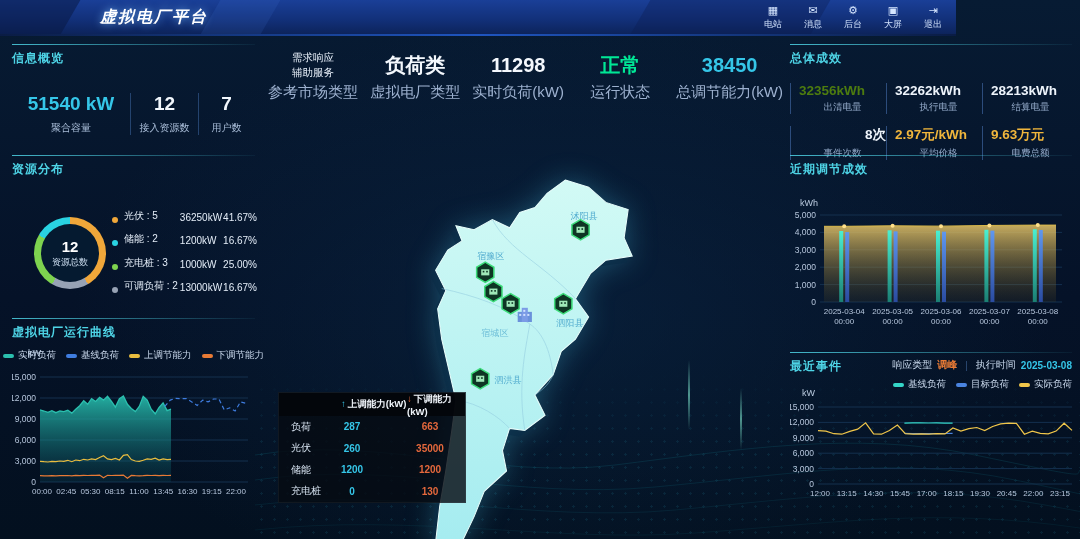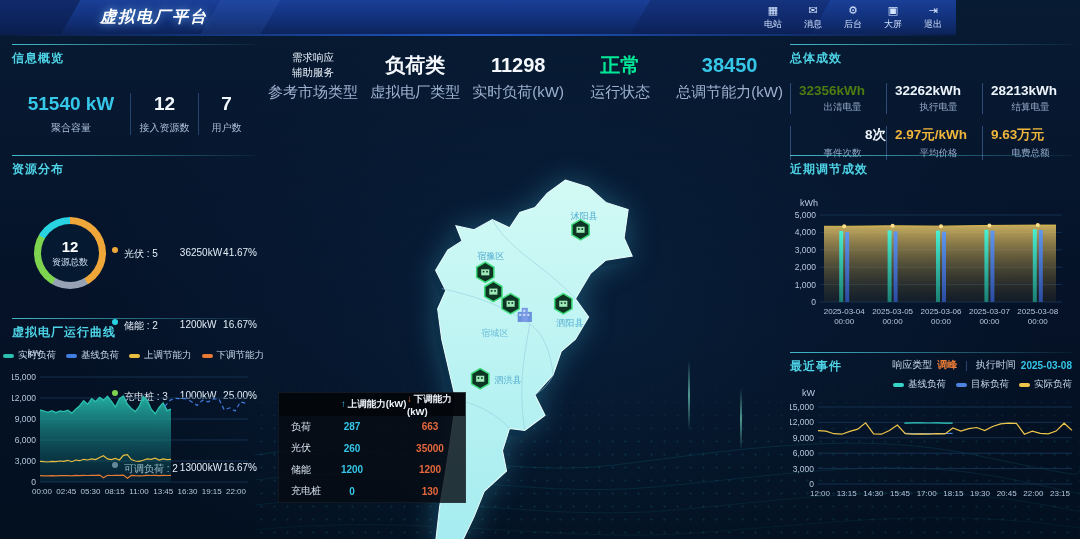--- a/index.html
+++ b/index.html
@@ -41,21 +41,21 @@
   .info-stat .v.cyan{ color:#35c6e8; }
   .info-stat .l{ font-size:10px; color:#a9bdd8; margin-top:6px; }
   
   .donut-wrap{ position:absolute; left:22px; top:62px; width:72px; height:72px; }
   .donut{ width:72px; height:72px; border-radius:50%; }
   .donut-hole{ position:absolute; left:7px; top:7px; width:58px; height:58px; border-radius:50%;
     background:#051a30; display:flex; flex-direction:column; align-items:center; justify-content:center;}
   .donut-hole .t{ font-size:15px; font-weight:bold; color:#fff; }
   .donut-hole .s{ font-size:9px; color:#cfe0f2; margin-top:1px;}
   .res-legend{ position:absolute; left:100px; top:44px; width:145px; }
-  .res-row{ display:flex; align-items:flex-start; height:23.5px; font-size:10px; color:#e4edf8;margin-top:48px; }
+  .res-row{ display:flex; align-items:flex-end; height:23.5px; font-size:10px; color:#e4edf8; }
   .res-dot{ width:6px; height:6px; border-radius:50%; margin-right:6px; flex:none;}
   .res-name{ width:62px; }
   .res-cap{ width:48px; }
   .res-pct{ flex:1; text-align:right;}
   
   .legend{ display:flex; justify-content:center; gap:10px; margin-top:8px; }
   .legend.right{ justify-content:flex-end; }
   .lg-item{ display:flex; align-items:center; gap:4px; font-size:9.5px; color:#c9d8ec; white-space:nowrap;}
   .lg-sw{ width:11px; height:4px; border-radius:2px; }
   svg text{ font-family:"Liberation Sans","DejaVu Sans",sans-serif; }

